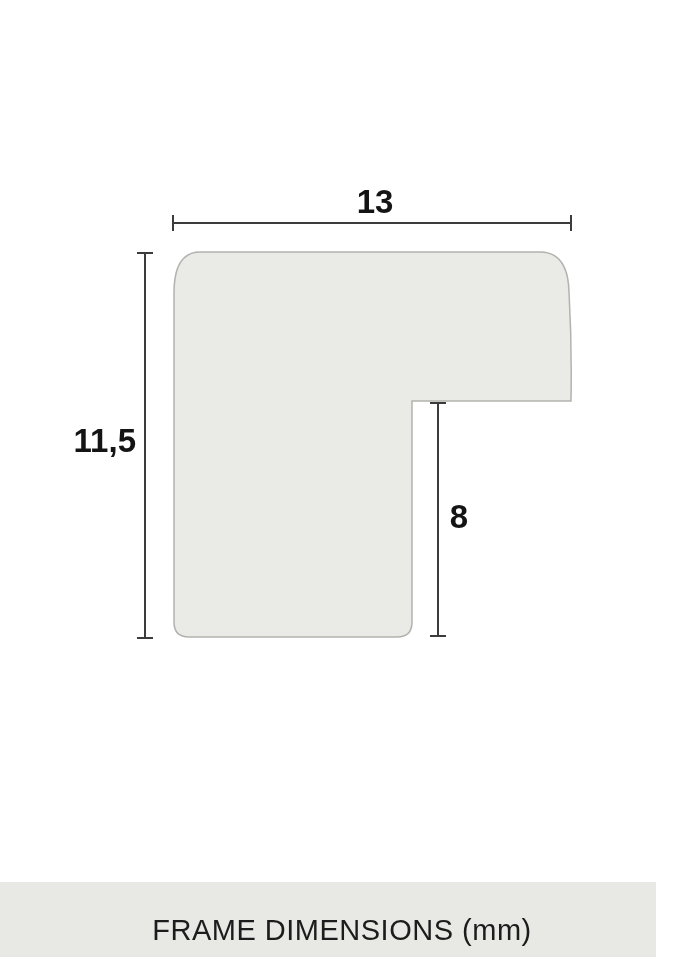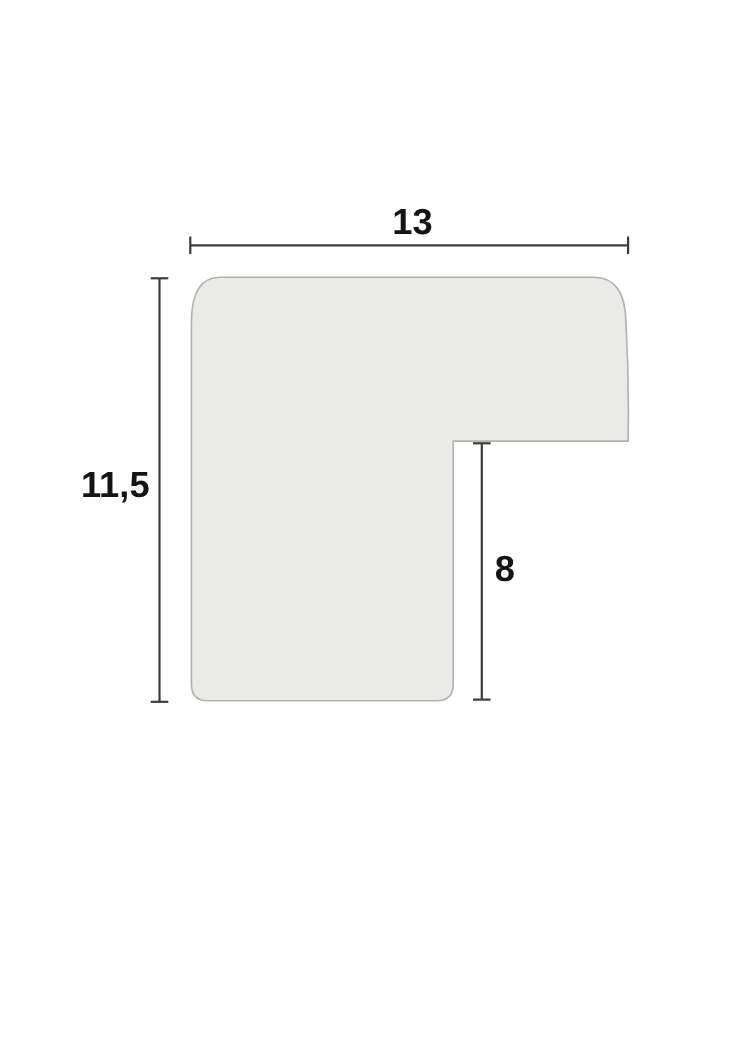--- a/index.html
+++ b/index.html
@@ -93,14 +93,17 @@
     </g>
 
     <g>
       <line class="dim-line" x1="438" y1="403" x2="438" y2="636"></line>
       <line class="dim-line" x1="430" y1="403" x2="446" y2="403"></line>
       <line class="dim-line" x1="430" y1="636" x2="446" y2="636"></line>
       <text class="dim-label" x="459" y="528" text-anchor="middle">8</text>
     </g>
   </svg>
 
+  <footer class="caption-band">
+    <span class="caption-text">FRAME DIMENSIONS (mm)</span>
+  </footer>
 
 </div>
 
 </body></html>

